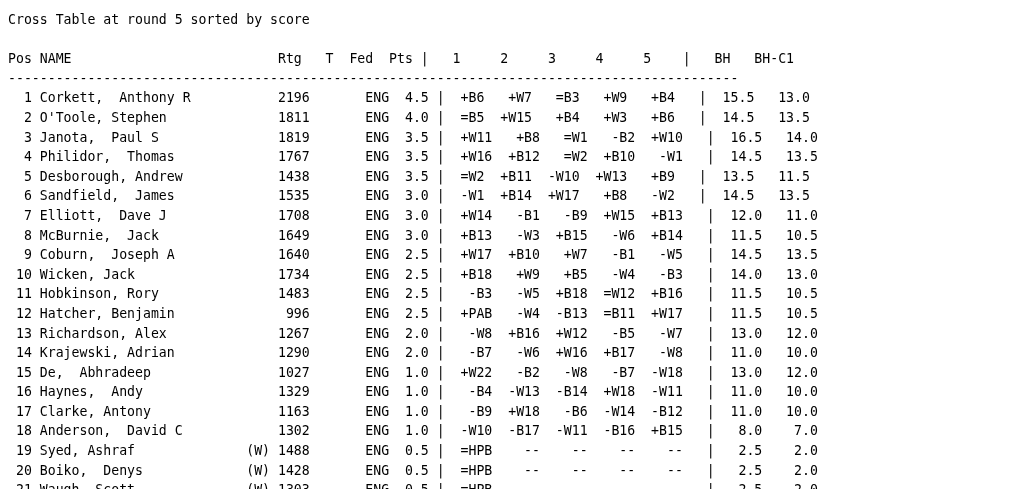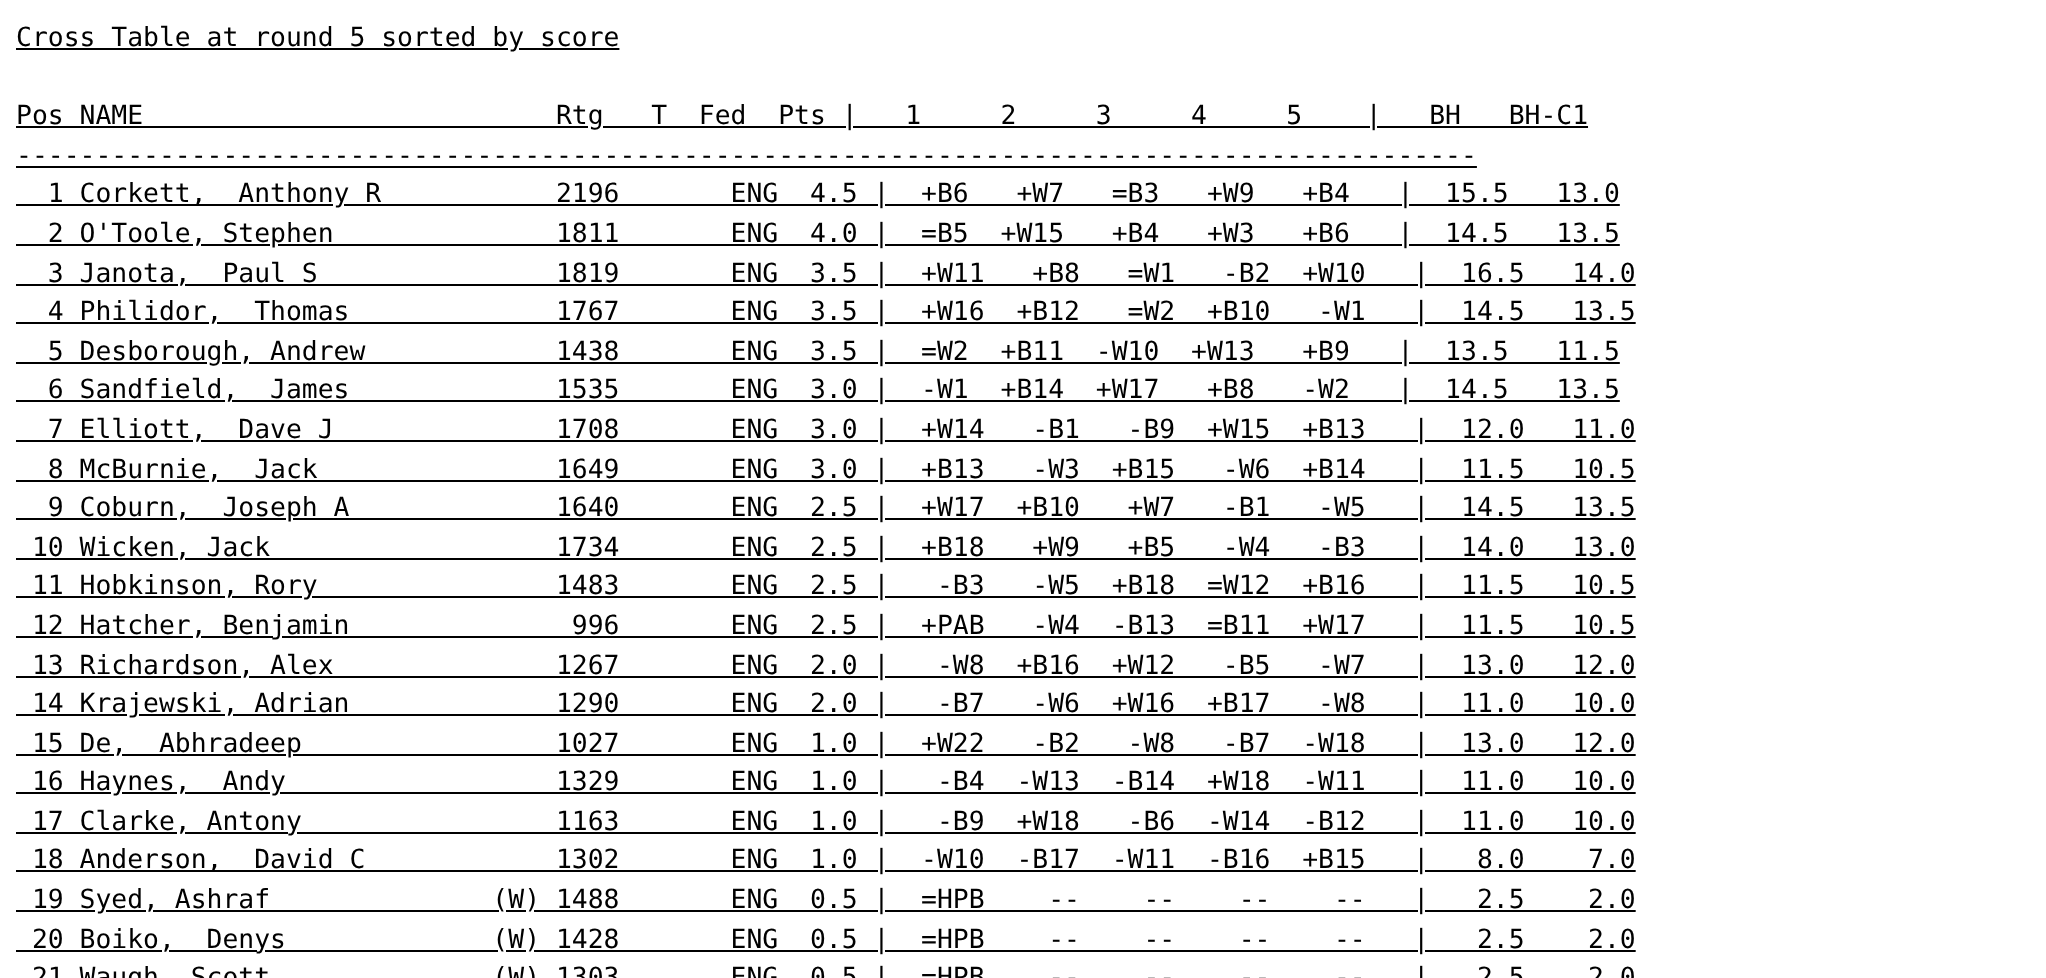--- a/index.html
+++ b/index.html
@@ -12,21 +12,20 @@
     height: 489px;
     overflow: hidden;
     font-family: "DejaVu Sans Mono", "Liberation Mono", monospace;
   }
   #page {
     position: relative;
     width: 1023px;
     height: 489px;
     padding: 0;
     box-sizing: border-box;
-    text-decoration: underline;
   }
   pre.doc {
     margin: 0;
     padding: 10px 0 0 8px;
     font-family: "DejaVu Sans Mono", "Liberation Mono", monospace;
     font-size: 13.2px;
     line-height: 19.6px;
     color: #000000;
     white-space: pre;
     letter-spacing: 0px;

